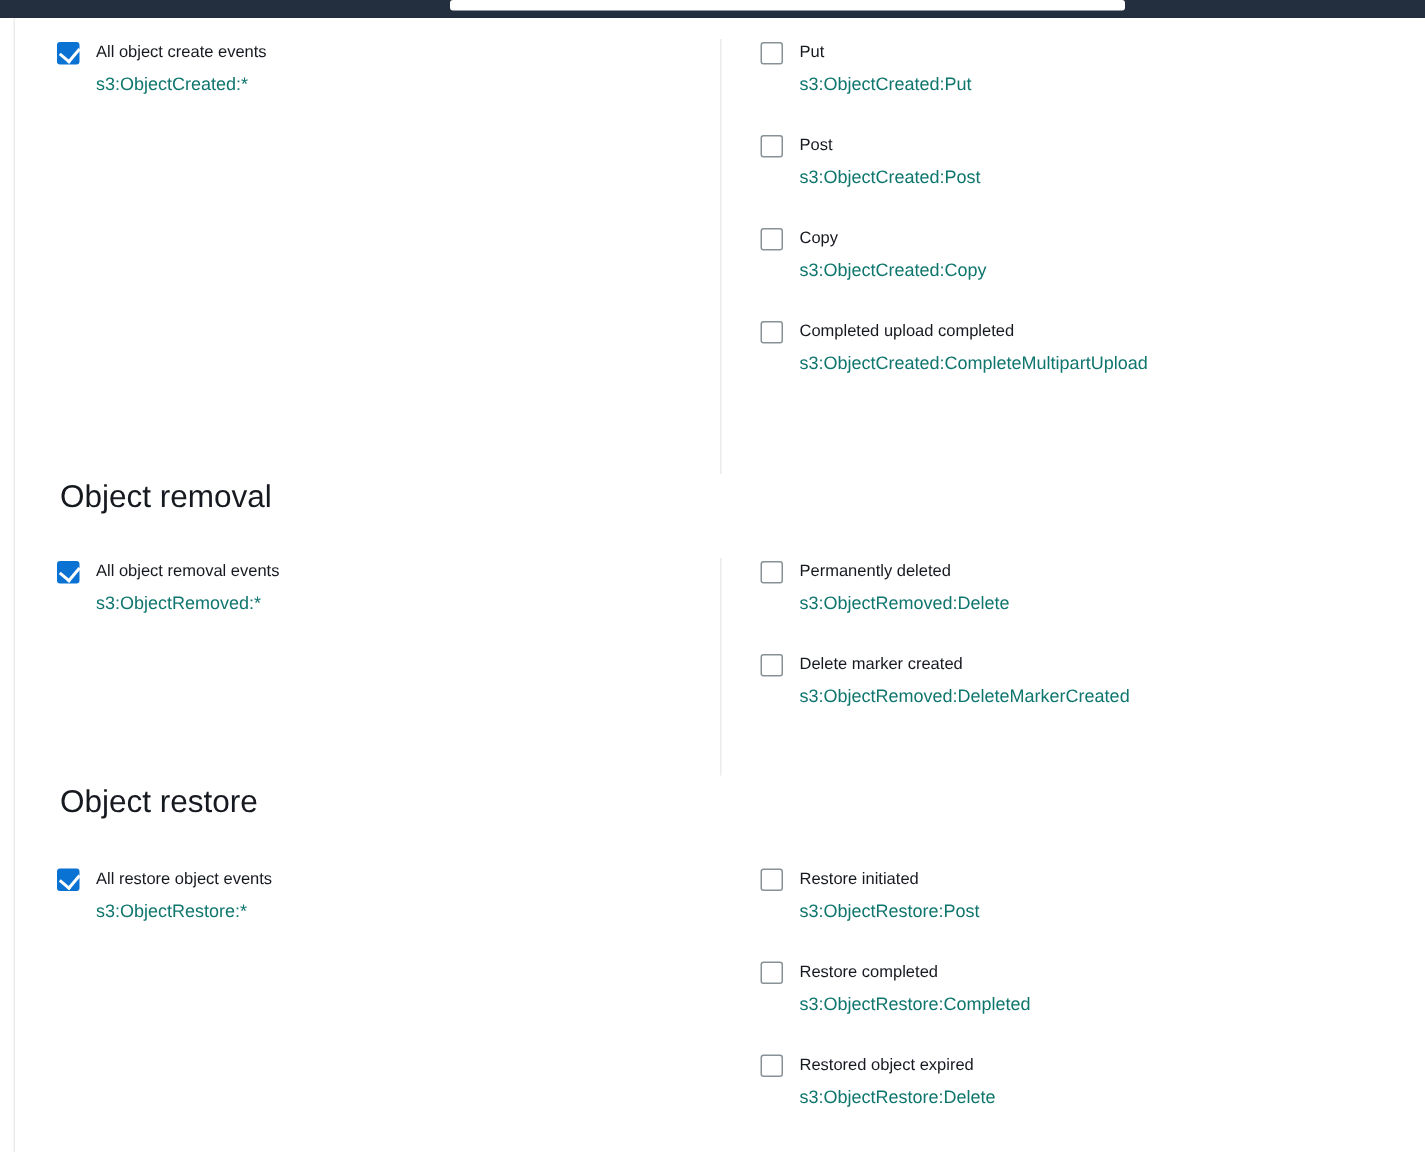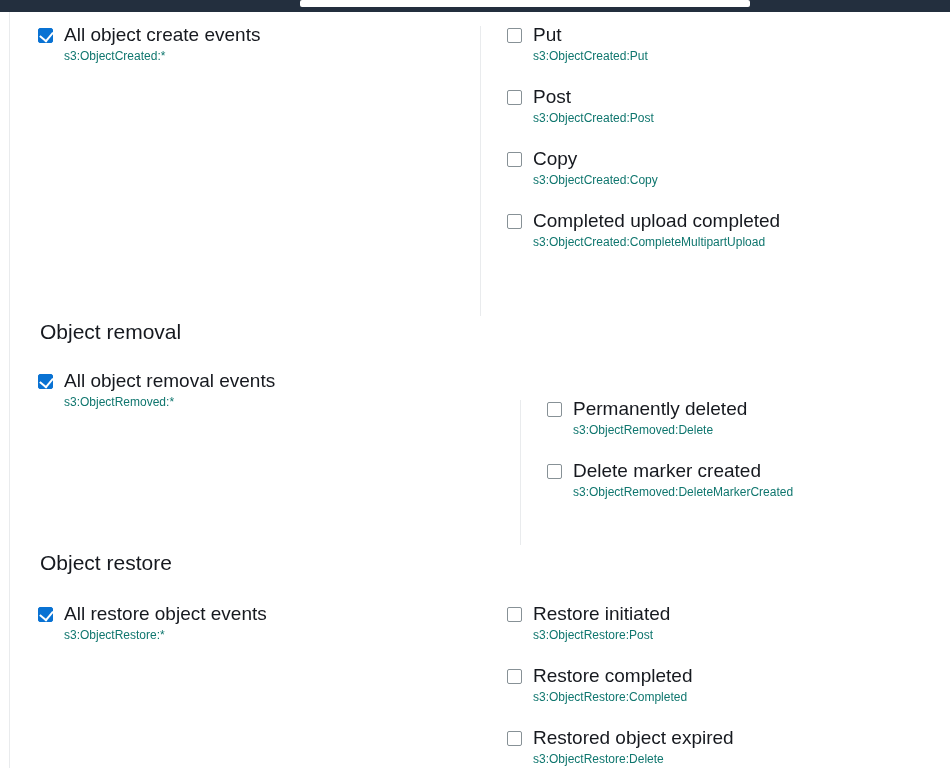--- a/index.html
+++ b/index.html
@@ -97,21 +97,21 @@
     left: 3px;
     top: 0px;
     width: 7px;
     height: 10px;
     border-right: 2px solid #ffffff;
     border-bottom: 2px solid #ffffff;
     transform: rotate(40deg);
   }
   .check-item .lbl {
     display: block;
-    font-size: 19px;
+    font-size: 11px;
     color: #16191f;
     line-height: 18px;
   }
   .check-item .sub {
     display: block;
     font-size: 12px;
     color: #0f766e;
     line-height: 16px;
     margin-top: 4px;
   }
@@ -156,29 +156,29 @@
             <span class="box"></span>
             <span class="lbl">Completed upload completed</span>
             <span class="sub">s3:ObjectCreated:CompleteMultipartUpload</span>
           </div>
         </div>
       </div>
     </div>
 
     <div class="group" style="padding-top:4px;">
       <h2 class="group-title">Object removal</h2>
-      <div class="cols" style="padding-top:28px;gap:40px;">
+      <div class="cols" style="padding-top:28px;">
         <div class="col-left">
           <div class="check-item checked">
             <span class="box"></span>
             <span class="lbl">All object removal events</span>
             <span class="sub">s3:ObjectRemoved:*</span>
           </div>
         </div>
-        <div class="col-right" style="height:145px;margin-top:28px;">
+        <div class="col-right" style="height:145px;">
           <div class="check-item" style="margin-bottom:24px;">
             <span class="box"></span>
             <span class="lbl">Permanently deleted</span>
             <span class="sub">s3:ObjectRemoved:Delete</span>
           </div>
           <div class="check-item">
             <span class="box"></span>
             <span class="lbl">Delete marker created</span>
             <span class="sub">s3:ObjectRemoved:DeleteMarkerCreated</span>
           </div>

